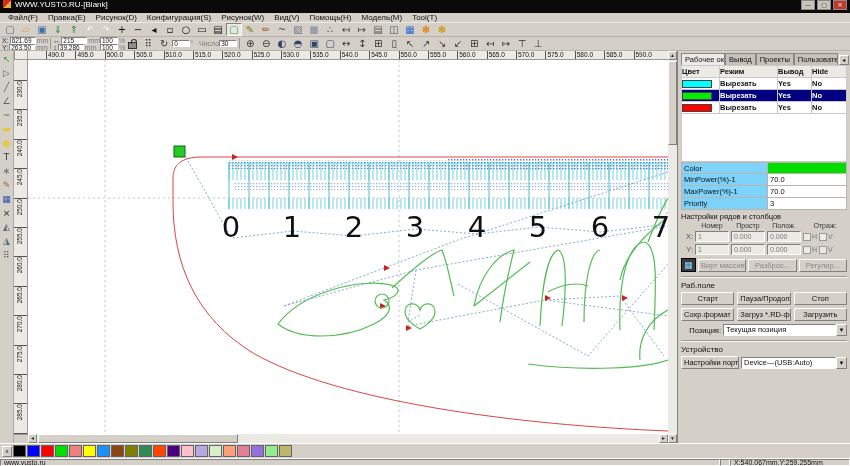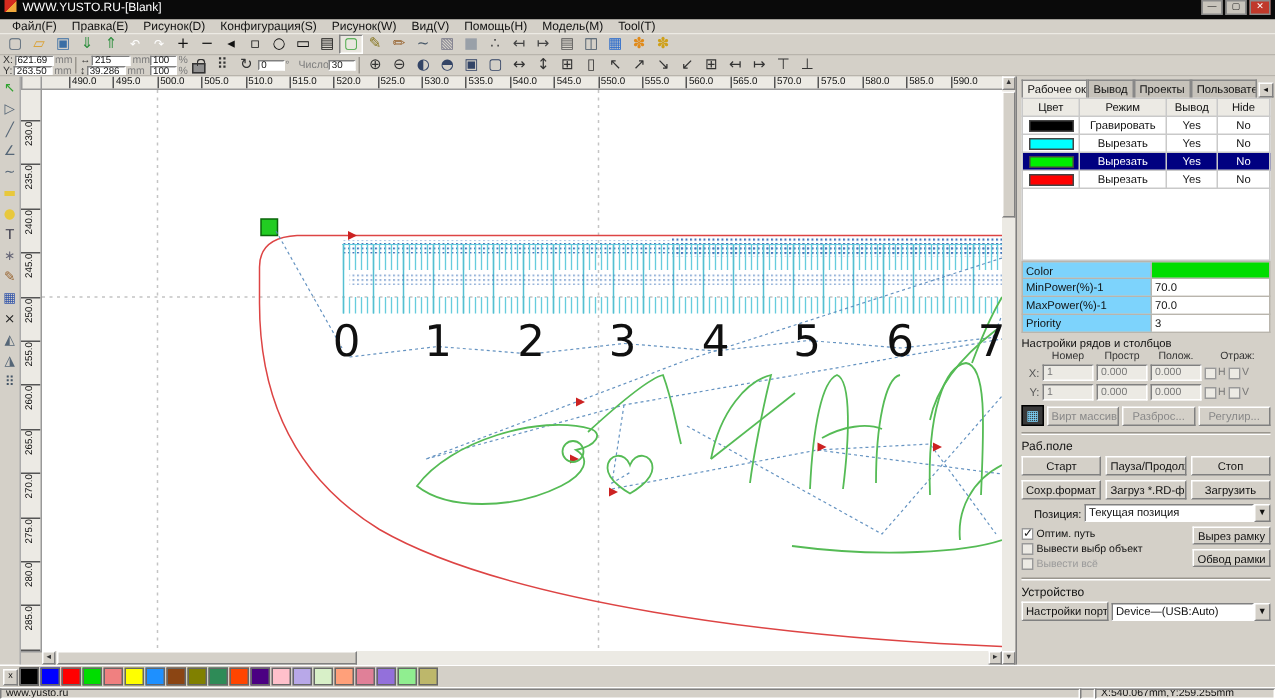--- a/index.html
+++ b/index.html
@@ -65,21 +65,21 @@
   .vscroll{width:9px;flex:none;display:flex;flex-direction:column;background:#eceae4}
   .vthumb{height:84px;margin-top:1px;background:#d4d0c8;border:1px solid;border-color:#fff #808080 #808080 #fff}
 
   
   .panel{flex:1;border-left:1px solid #808080;background:#d4d0c8;padding:1px 3px;font-size:8px;overflow:hidden}
   .ptabs{display:flex;height:13px;font-size:7.5px;align-items:flex-end}
   .ptab{padding:1px 3px;border:1px solid #888;border-bottom:none;background:#c6c2ba;white-space:nowrap;overflow:hidden;max-width:44px}
   .ptab:first-child{background:#eceae4}
   .ptarr{width:10px;height:10px;border:1px solid;border-color:#fff #808080 #808080 #fff;background:#d4d0c8;font-size:5px;line-height:8px;text-align:center;flex:none;margin-left:1px}
   .ltable{width:100%;border-collapse:collapse;background:#fff;font-size:7.5px}
-  .ltable th,.ltable td{border:1px solid #c9c9c9;padding:0;height:12px;text-align:center;font-weight:normal}
+  .ltable th,.ltable td{border:1px solid #c9c9c9;padding:0;height:12px;text-align:left;font-weight:bold}
   .ltable th{background:#eceae4}
   .sw{display:inline-block;width:30px;height:8px;border:1px solid #444;vertical-align:middle}
   .lrow.sel{background:#000080;color:#fff}
   .lspace{height:48px;background:#fff;border:1px solid #c9c9c9;border-top:none}
   .prow{display:flex;height:12px;border:1px solid #b9b5ad;border-top:none;font-size:7.5px}
   .prow:first-child{border-top:1px solid #b9b5ad}
   .plab{width:86px;flex:none;padding:1px 2px;background:#7dd3fc;border-right:1px solid #b9b5ad;white-space:nowrap;overflow:hidden}
   .pval{flex:1;background:#fff;padding:1px 2px}
   .lsrtabs{display:flex;gap:2px;margin:3px 0 2px}
   .lsr{flex:1;text-align:center;border:1px solid;border-color:#fff #808080 #808080 #fff;background:#d4d0c8;height:12px;line-height:10px;font-size:7.5px}
@@ -621,26 +621,20 @@
           <tr>
 
       <th>Цвет</th>
             <th>Режим</th>
             <th>Вывод</th>
             <th>Hide</th>
           </tr>
         </thead>
       <tbody>
 
-      <tr class="lrow">
-          <td style="width:38px"><span class="sw" style="background: rgb(0, 0, 0);"></span></td>
-          <td style="width:58px">Гравировать</td>
-          <td style="width:34px">Yes</td>
-          <td>No</td>
-        </tr>
           <tr class="lrow">
           <td style="width:38px"><span class="sw" style="background: rgb(0, 255, 255);"></span></td>
           <td style="width:58px">Вырезать</td>
           <td style="width:34px">Yes</td>
           <td>No</td>
         </tr>
           <tr class="lrow sel">
           <td style="width:38px"><span class="sw" style="background: rgb(0, 238, 0);"></span></td>
           <td style="width:58px">Вырезать</td>
           <td style="width:34px">Yes</td>
@@ -732,40 +726,20 @@
       <span class="btn">Загруз *.RD-файл</span>
       <span class="btn">Загрузить</span>
     </div>
     <div class="posrow">
       <span class="poslab">Позиция:</span>
       <span class="dd">
         <span class="ddtext">Текущая позиция</span>
         <span class="ddarrow">▼</span>
       </span>
     </div>
-    <div class="optrow">
-      <div class="optcol">
-        <div class="optline">
-            <span class="cb checked"></span>
-            <span>Оптим. путь</span>
-          </div>
-        <div class="optline">
-            <span class="cb"></span>
-            <span>Вывести выбр объект</span>
-          </div>
-        <div class="optline dim">
-            <span class="cb"></span>
-            <span>Вывести всё</span>
-          </div>
-      </div>
-      <div class="framecol">
-        <span class="btn">Вырез рамку</span>
-        <span class="btn">Обвод рамки</span>
-      </div>
-    </div>
 
     <div class="hrln"></div>
     <div class="sec-title">Устройство</div>
     <div class="posrow">
       <span class="btn" style="width:58px;flex:none">Настройки порта</span>
       <span class="dd">
         <span class="ddtext">Device—(USB:Auto)</span>
         <span class="ddarrow">▼</span>
       </span>
     </div>

